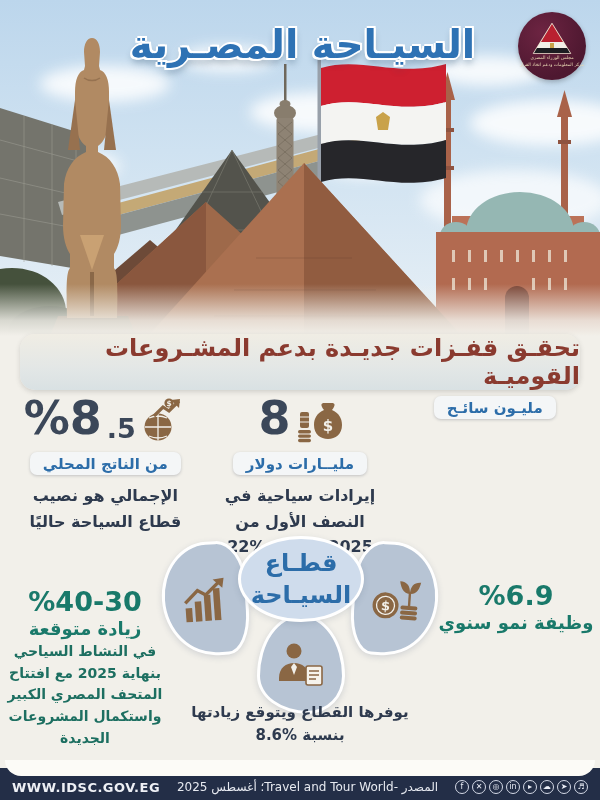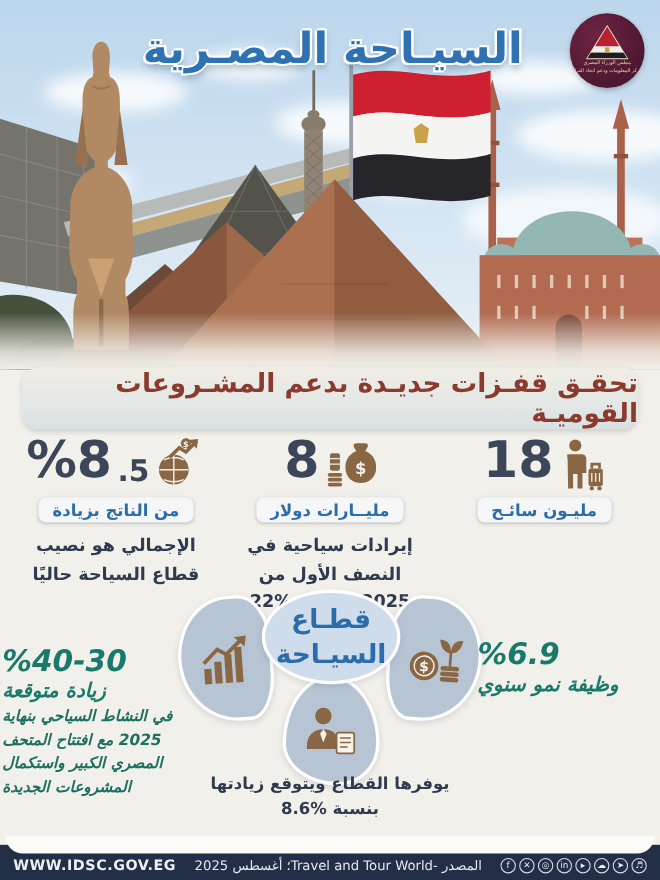--- a/index.html
+++ b/index.html
@@ -52,21 +52,21 @@
   .petal-right { left:352px; top:14px; width:86px; height:114px;
                  border-radius:38% 62% 70% 30% / 45% 55% 58% 42%; transform:rotate(4deg); }
   .petal-bottom{ left:257px; top:86px; width:88px; height:100px;
                  border-radius:50% 50% 42% 58% / 62% 62% 38% 38%; }
   .center-blob { position:absolute; left:238px; top:8px; width:126px; height:86px;
                  background:#cfdcec; border:3px solid #fff; border-radius:50%;
                  display:flex; flex-direction:column; align-items:center; justify-content:center;
                  box-shadow:0 2px 6px rgba(60,80,110,.15); }
   .center-blob div { font-size:24px; font-weight:bold; color:#2c6da9; line-height:1.35; }
 
-  .side-block { position:absolute; text-align:left; direction:rtl;font-style:italic; }
+  .side-block { position:absolute; text-align:center; direction:rtl; }
   .side-left  { left:2px;  top:58px; width:166px; }
   .side-right { right:2px; top:52px; width:164px; }
   .teal-num { font-size:27px; font-weight:bold; color:#19796a; direction:ltr; unicode-bidi:isolate; display:inline-block; }
   .teal-title { font-size:18px; font-weight:bold; color:#19796a; margin-top:1px; }
   .teal-desc { font-size:14px; font-weight:600; color:#1d6f61; line-height:1.55; margin-top:2px; }
 
   .jobs-block { position:absolute; left:0; right:0; top:170px; text-align:center; direction:rtl; }
   .jobs-num { font-size:28px; font-weight:bold; color:#19796a; }
   .jobs-title { font-size:22px; font-weight:bold; color:#2c3a55; }
   .jobs-desc { font-size:15px; font-weight:600; color:#2e3a4e; line-height:1.55; margin:3px auto 0; max-width:230px; }
@@ -202,34 +202,20 @@
     </div>
   </div>
 
   <div class="banner">
     <span dir="rtl">تحقـق قفـزات جديـدة بدعم المشـروعات القوميـة</span>
   </div>
 
   <div class="stats">
 
     <div class="stat">
-      <div class="numrow">
-        <span class="bignum">18</span>
-        <span class="stat-icon">
-          <svg width="42" height="48" viewBox="0 0 42 48" fill="#8a6744">
-            <circle cx="15" cy="7" r="5.5"></circle>
-            <path d="M9,15 h12 c2.5,0 4,2 4,4.5 L25,32 h-3.5 L21.5,46 h-4.5 L17,33 h-4 L13,46 H8.5 L8,19.5 C8,17 6.5,15 9,15 Z"></path>
-            <rect x="27" y="28" width="13" height="16" rx="2.5"></rect>
-            <path d="M30,28 v-4 h7 v4" fill="none" stroke="#8a6744" stroke-width="2.5"></path>
-            <circle cx="30" cy="46" r="2"></circle>
-              <circle cx="37" cy="46" r="2"></circle>
-            <path d="M30,32 v8 M33.5,32 v8 M37,32 v8" stroke="#f2f0ea" stroke-width="1.2"></path>
-          </svg>
-        </span>
-      </div>
       <div class="chip">
         <span>مليـون سائـح</span>
       </div>
     </div>
 
     <div class="stat">
       <div class="numrow">
         <span class="bignum">8</span>
         <span class="stat-icon">
           <svg width="46" height="46" viewBox="0 0 46 46" fill="#8a6744">
@@ -258,21 +244,21 @@
             <circle cx="17" cy="29" r="13.5"></circle>
             <path d="M4,29 h26 M17,15.5 v27 M8,20 a18,14 0 0 1 18,0 M8,38 a18,14 0 0 0 18,0" stroke="#f2f0ea" stroke-width="1.3" fill="none"></path>
             <polyline points="13,18 22,9 28,13 38,3" stroke="#8a6744" stroke-width="3.2" fill="none"></polyline>
             <polygon points="38,10 39,1 30,2"></polygon>
             <circle cx="28" cy="5" r="4.6"></circle>
             <text x="28" y="8.2" font-size="7.5" font-weight="bold" fill="#f2f0ea" text-anchor="middle" font-family="DejaVu Sans, sans-serif">$</text>
           </svg>
         </span>
       </div>
       <div class="chip">
-        <span>من الناتج بزيادة</span>
+        <span>من الناتج المحلي</span>
       </div>
       <p class="stat-desc">الإجمالي هو نصيب قطاع السياحة حاليًا</p>
     </div>
   </div>
 
   <div class="sector">
 
     <div class="petal petal-left">
       <svg width="50" height="46" viewBox="0 0 50 46" fill="#8a6744">
         <rect x="5" y="31" width="6.5" height="14"></rect>

